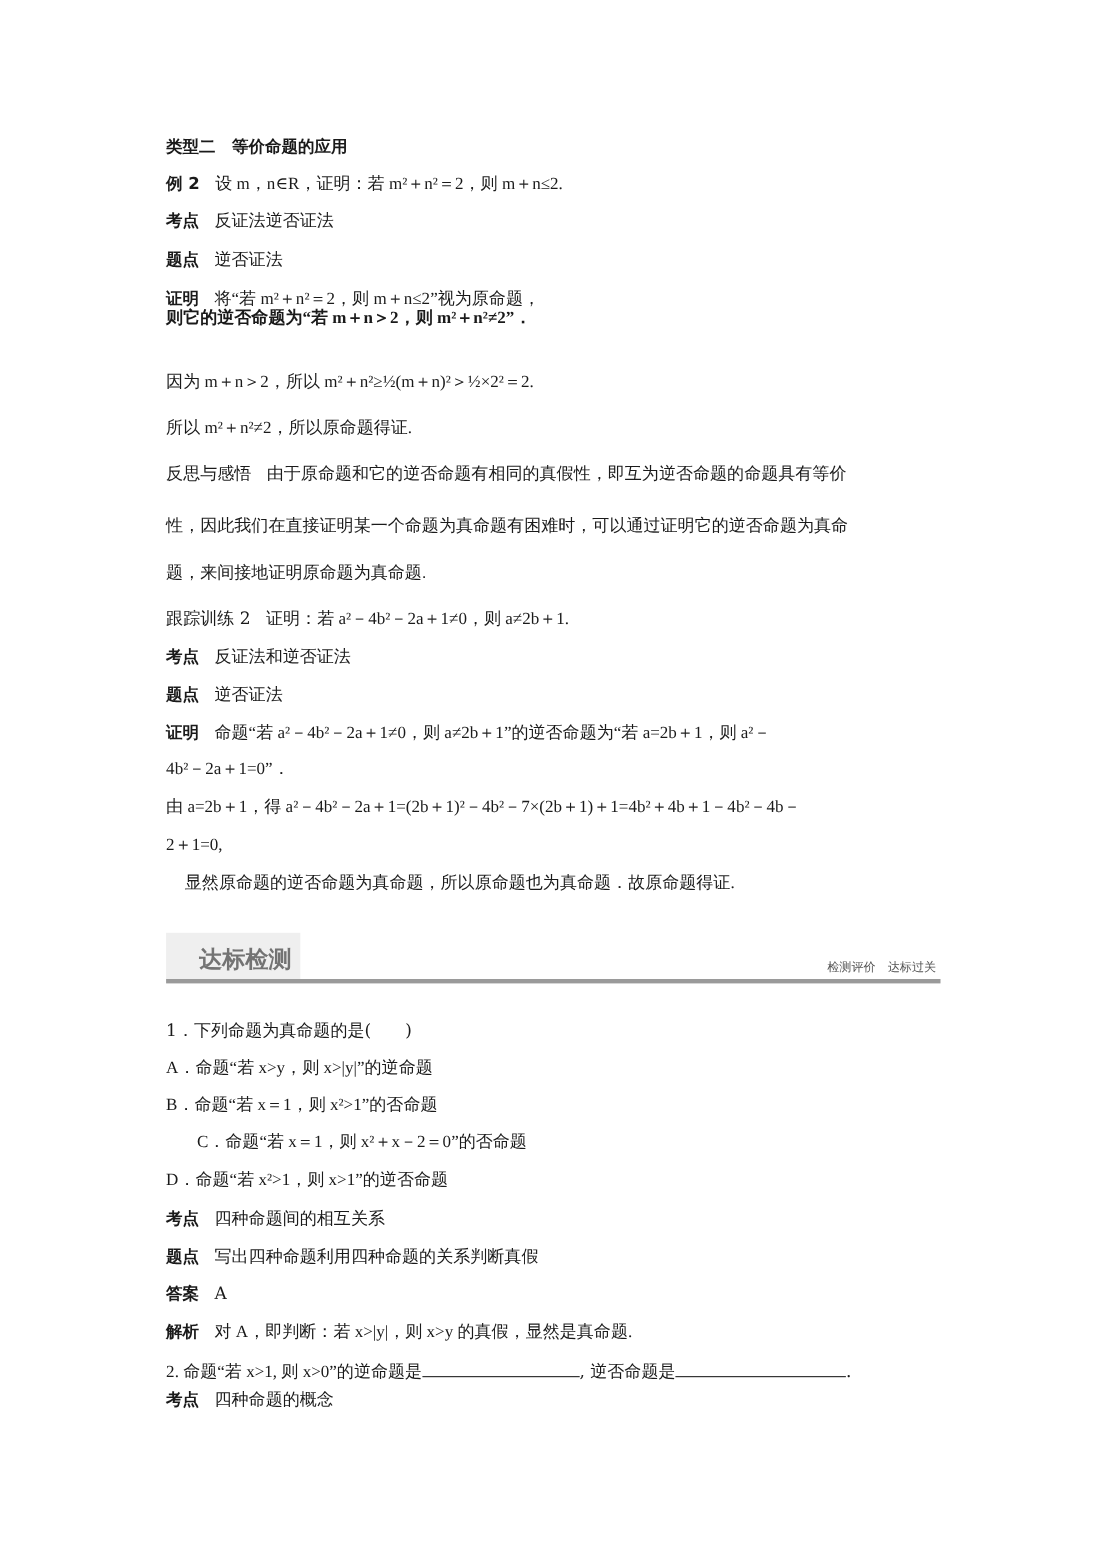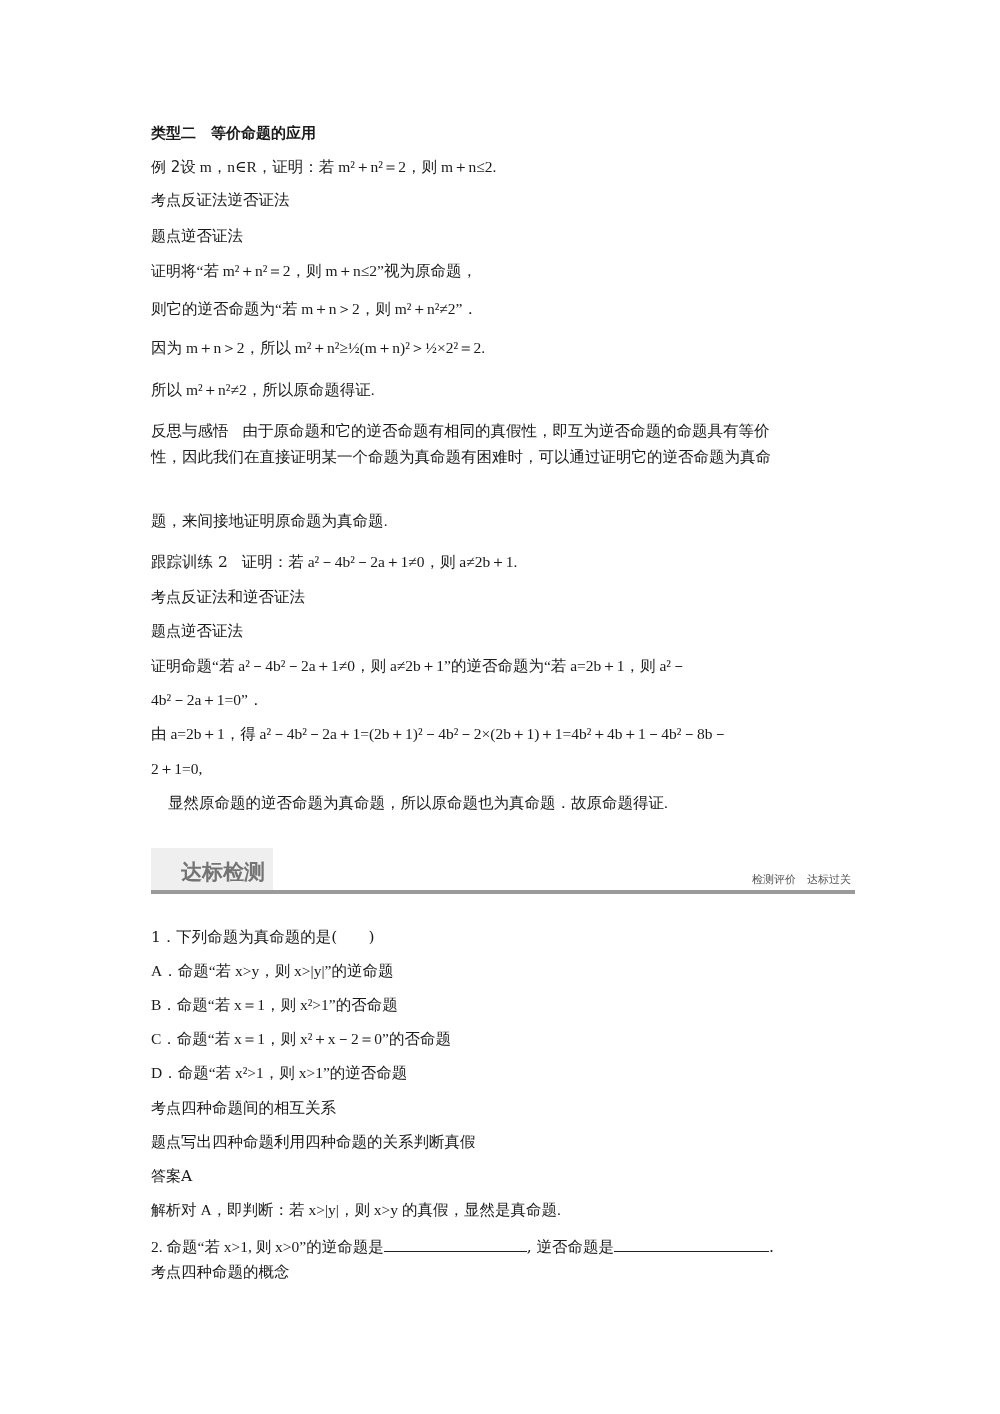--- a/index.html
+++ b/index.html
@@ -1,21 +1,21 @@
 <!DOCTYPE html>
 <html><head>
 <meta charset="utf-8">
 <style>
   html, body { margin: 0; padding: 0; background: #ffffff; }
   body { width: 1000px; height: 1414px; position: relative; overflow: hidden;
          font-family: "DejaVu Serif", "Liberation Serif", serif; color: #1a1a1a; }
   .page { position: absolute; left: 151px; top: 0; width: 704px; }
   .line { position: absolute; left: 0; white-space: nowrap; font-size: 15.5px; line-height: 20px; }
   .b { font-family: "DejaVu Sans", "Liberation Sans", sans-serif; font-weight: bold; font-size: 15px; }
-  .lbl { font-family: "DejaVu Sans", "Liberation Sans", sans-serif; font-weight: normal; font-size: 15px; }
+  .lbl { font-family: "DejaVu Sans", "Liberation Sans", sans-serif; font-weight: bold; font-size: 15px; margin-right: 14px; }
   .sans { font-family: Liberation Sans, sans-serif; font-size: 15.5px; }
   .gap { display: inline-block; width: 14px; }
   .heading-bar { position: absolute; left: 151px; top: 848px; width: 704px; height: 46px; }
   .heading-bg { position: absolute; left: 0; top: 0; width: 122px; height: 42px; background: #efefef; }
   .heading-title { position: absolute; left: 30px; top: 10px; font-family: "DejaVu Sans", "Liberation Sans", sans-serif;
                    font-weight: bold; font-size: 21px; color: #737373; }
   .heading-sub { position: absolute; right: 4px; top: 24px; font-family: Liberation Sans, sans-serif;
                  font-size: 11px; color: #555; word-spacing: 10px; }
   .heading-rule { position: absolute; left: 0; top: 42px; width: 704px; height: 4px; background: #9a9a9a; }
   .blank { display: inline-block; border-bottom: 1px solid #222; height: 16px; vertical-align: baseline; }
@@ -36,51 +36,51 @@
     <span class="lbl">考点</span><span>反证法逆否证法</span>
   </div>
 
   <div class="line" style="top:226px;">
     <span class="lbl">题点</span><span>逆否证法</span>
   </div>
 
   <div class="line" style="top:261px;">
     <span class="lbl">证明</span><span class="math">将“若 m²＋n²＝2，则 m＋n≤2”视为原命题，</span>
   </div>
-  <div class="line math" style="top:299px;">则它的逆否命题为“若 m＋n＞2，则 m²＋n²≠2”．</div>
+  <div class="line math" style="top:280px;font-weight:bold;">则它的逆否命题为“若 m＋n＞2，则 m²＋n²≠2”．</div>
   <div class="line math" style="top:338px;">因为 m＋n＞2，所以 m²＋n²≥½(m＋n)²＞½×2²＝2.</div>
   <div class="line math" style="top:380px;">所以 m²＋n²≠2，所以原命题得证.</div>
 
   <div class="line sans" style="top:421px;">
     <span>反思与感悟</span><span class="gap"></span><span>由于原命题和它的逆否命题有相同的真假性，即互为逆否命题的命题具有等价</span>
   </div>
-  <div class="line sans" style="top:447px;">性，因此我们在直接证明某一个命题为真命题有困难时，可以通过证明它的逆否命题为真命</div>
+  <div class="line sans" style="top:469px;">性，因此我们在直接证明某一个命题为真命题有困难时，可以通过证明它的逆否命题为真命</div>
   <div class="line sans" style="top:511px;">题，来间接地证明原命题为真命题.</div>
 
   <div class="line" style="top:552px;">
     <span>跟踪训练 2</span><span class="gap"></span><span class="math">证明：若 a²－4b²－2a＋1≠0，则 a≠2b＋1.</span>
   </div>
   <div class="line" style="top:587px;">
     <span class="lbl">考点</span><span>反证法和逆否证法</span>
   </div>
   <div class="line" style="top:621px;">
     <span class="lbl">题点</span><span>逆否证法</span>
   </div>
   <div class="line" style="top:656px;">
     <span class="lbl">证明</span><span class="math">命题“若 a²－4b²－2a＋1≠0，则 a≠2b＋1”的逆否命题为“若 a=2b＋1，则 a²－</span>
   </div>
   <div class="line math" style="top:690px;">4b²－2a＋1=0”．</div>
-  <div class="line math" style="top:724px;">由 a=2b＋1，得 a²－4b²－2a＋1=(2b＋1)²－4b²－2×(2b＋1)＋1=4b²＋4b＋1－4b²－8b－</div>
+  <div class="line math" style="top:724px;">由 a=2b＋1，得 a²－4b²－2a＋1=(2b＋1)²－4b²－7×(2b＋1)＋1=4b²＋4b＋1－4b²－4b－</div>
   <div class="line math" style="top:759px;">2＋1=0,</div>
   <div class="line math" style="top:793px;margin-left:17px;">显然原命题的逆否命题为真命题，所以原命题也为真命题．故原命题得证.</div>
 
   <div class="line" style="top:927px;">1．下列命题为真命题的是(　　)</div>
   <div class="line math" style="top:961px;">A．命题“若 x&gt;y，则 x&gt;|y|”的逆命题</div>
   <div class="line math" style="top:995px;">B．命题“若 x＝1，则 x²&gt;1”的否命题</div>
-  <div class="line math" style="top:1029px;">C．命题“若 x＝1，则 x²＋x－2＝0”的否命题</div>
+  <div class="line math" style="top:1029px;margin-left:28px;">C．命题“若 x＝1，则 x²＋x－2＝0”的否命题</div>
   <div class="line math" style="top:1063px;">D．命题“若 x²&gt;1，则 x&gt;1”的逆否命题</div>
 
   <div class="line" style="top:1098px;">
     <span class="lbl">考点</span><span>四种命题间的相互关系</span>
   </div>
   <div class="line" style="top:1132px;">
     <span class="lbl">题点</span><span>写出四种命题利用四种命题的关系判断真假</span>
   </div>
   <div class="line" style="top:1166px;">
     <span class="lbl">答案</span><span>A</span>

